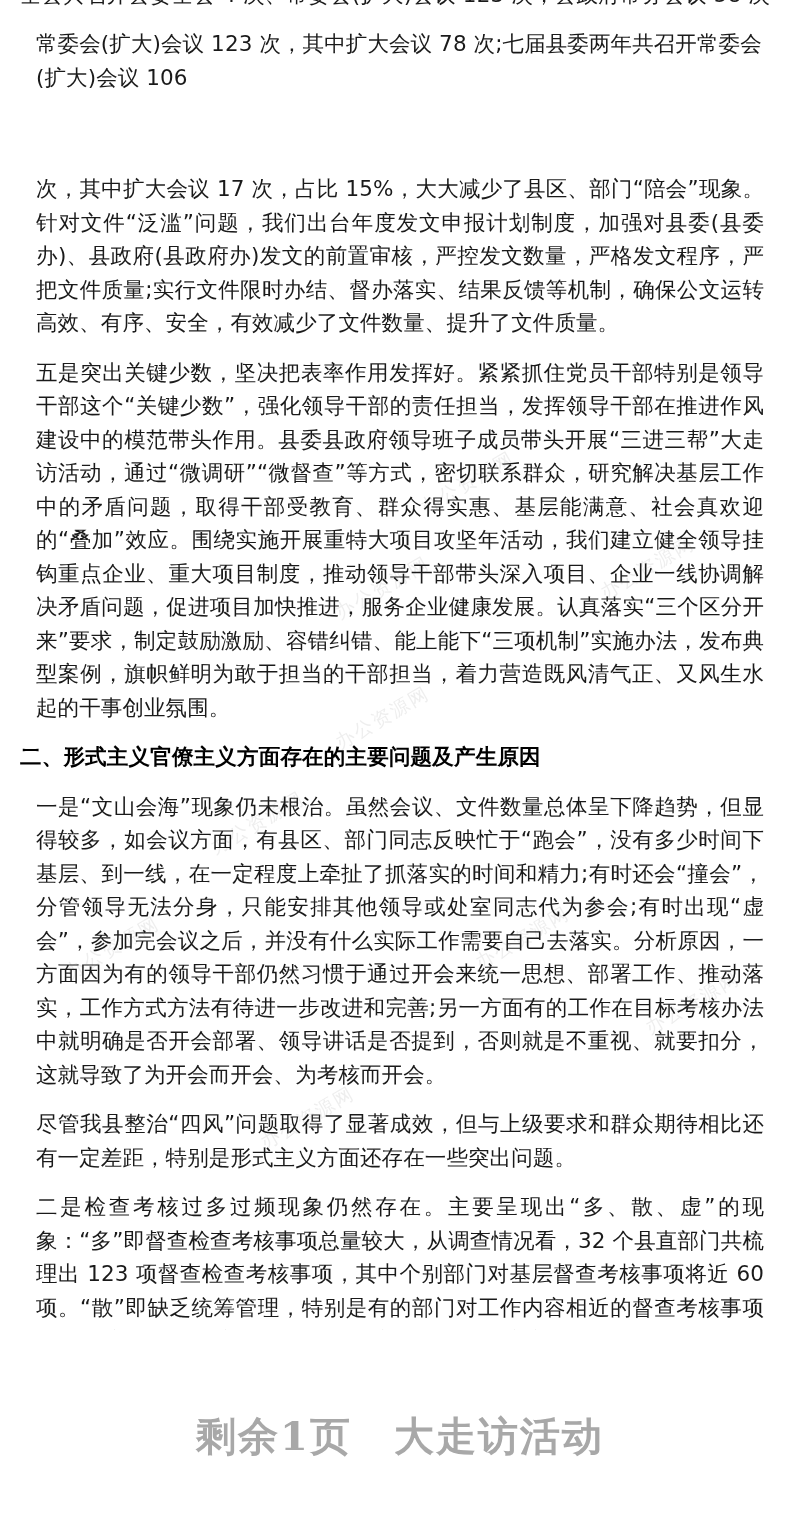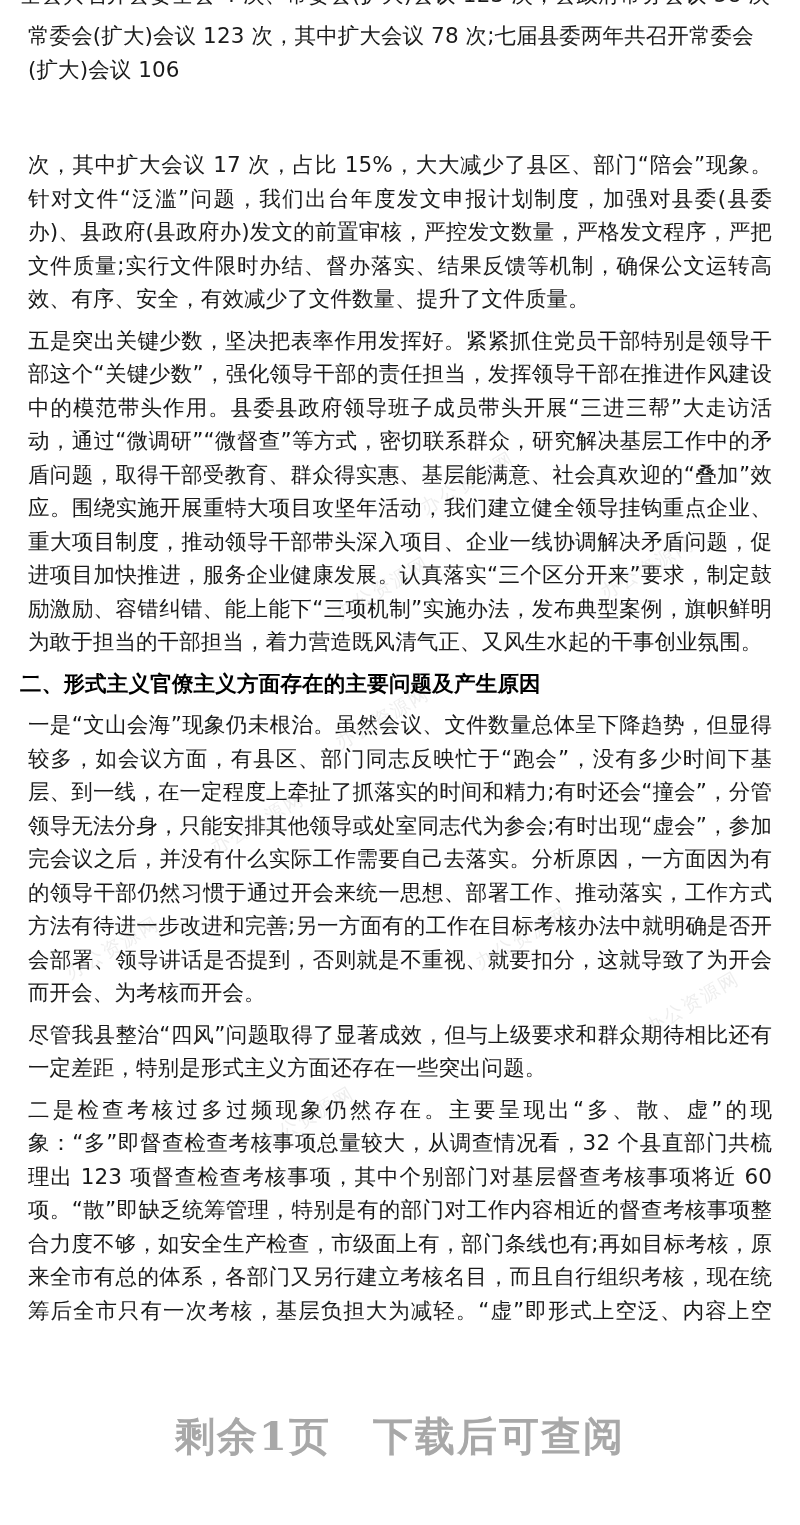--- a/index.html
+++ b/index.html
@@ -59,21 +59,21 @@
     left: 0;
     top: -22px;
     font-size: 21.5px;
     line-height: 33px;
     white-space: nowrap;
     color: #1a1a1a;
     letter-spacing: 0.2px;
   }
 
   p.para {
-    margin: 8px;
+    margin: 16px;
     font-size: 21.5px;
     line-height: 33.5px;
     text-align: justify;
     text-justify: inter-ideograph;
     letter-spacing: 0.1px;
     color: #1a1a1a;
     word-break: break-all;
   }
   p.para.lastline-left {
     text-align: left;
@@ -149,16 +149,16 @@
 
     <p class="para">尽管我县整治“四风”问题取得了显著成效，但与上级要求和群众期待相比还有一定差距，特别是形式主义方面还存在一些突出问题。</p>
 
     <p class="para">二是检查考核过多过频现象仍然存在。主要呈现出“多、散、虚”的现象：“多”即督查检查考核事项总量较大，从调查情况看，32 个县直部门共梳理出 123 项督查检查考核事项，其中个别部门对基层督查考核事项将近 60 项。“散”即缺乏统筹管理，特别是有的部门对工作内容相近的督查考核事项整合力度不够，如安全生产检查，市级面上有，部门条线也有;再如目标考核，原来全市有总的体系，各部门又另行建立考核名目，而且自行组织考核，现在统筹后全市只有一次考核，基层负担大为减轻。“虚”即形式上空泛、内容上空洞，有的督查考核只是看看台帐，有的不需要督查的工作也布置开展，有的把普通的调研或业务指导冠以督查的名义。分析原因，一方面有的部门依赖于以督查考核推动工作落实，对如何更好地指导推动激励下级争先创优抓落实思考不深、研究不透、方法不多;另一方面有的领导干部督查考核作为对下级施压的权力，通过督查考核树立上级权威、找“存在感”。</p>
 
     <p class="para">三是“重留痕、轻实绩”现象仍未杜绝。客观地讲，“痕迹管理”是一种有效的工作方法，既可以防范弄虚作假、欺下瞒上，又能压实责任、推动落实，还便于查找不足、对标补短，以此抓住不落实的事，追究不落实的人。但是，如果不注重“实际”“实效”，就很容易导致“痕迹管理”过多过滥、变味变调。如有的工作督查考核内容就是看看台账，台账不全就是工作没做好，而没有考虑实际工作成效和群众感受，导致一些干部把精力耗在准备资料、整理台帐等无谓的事务上。分析原因，一方面说明我们督查考核存在不足之处，存在“脱实就虚”现象，求真务实的导向还不够鲜明;另一方面说明有的干部政绩观存在偏差，纪律规矩意识不强，没有把“三严三实”要求完全付诸于实践之中。</p>
 
   </div>
 
   <div class="bottom-banner">
-    <div class="banner-text">剩余1页　下载后可查阅</div>
+    <div class="banner-text">剩余1页　大走访活动</div>
   </div>
 
 </div>
 
 </body></html>

